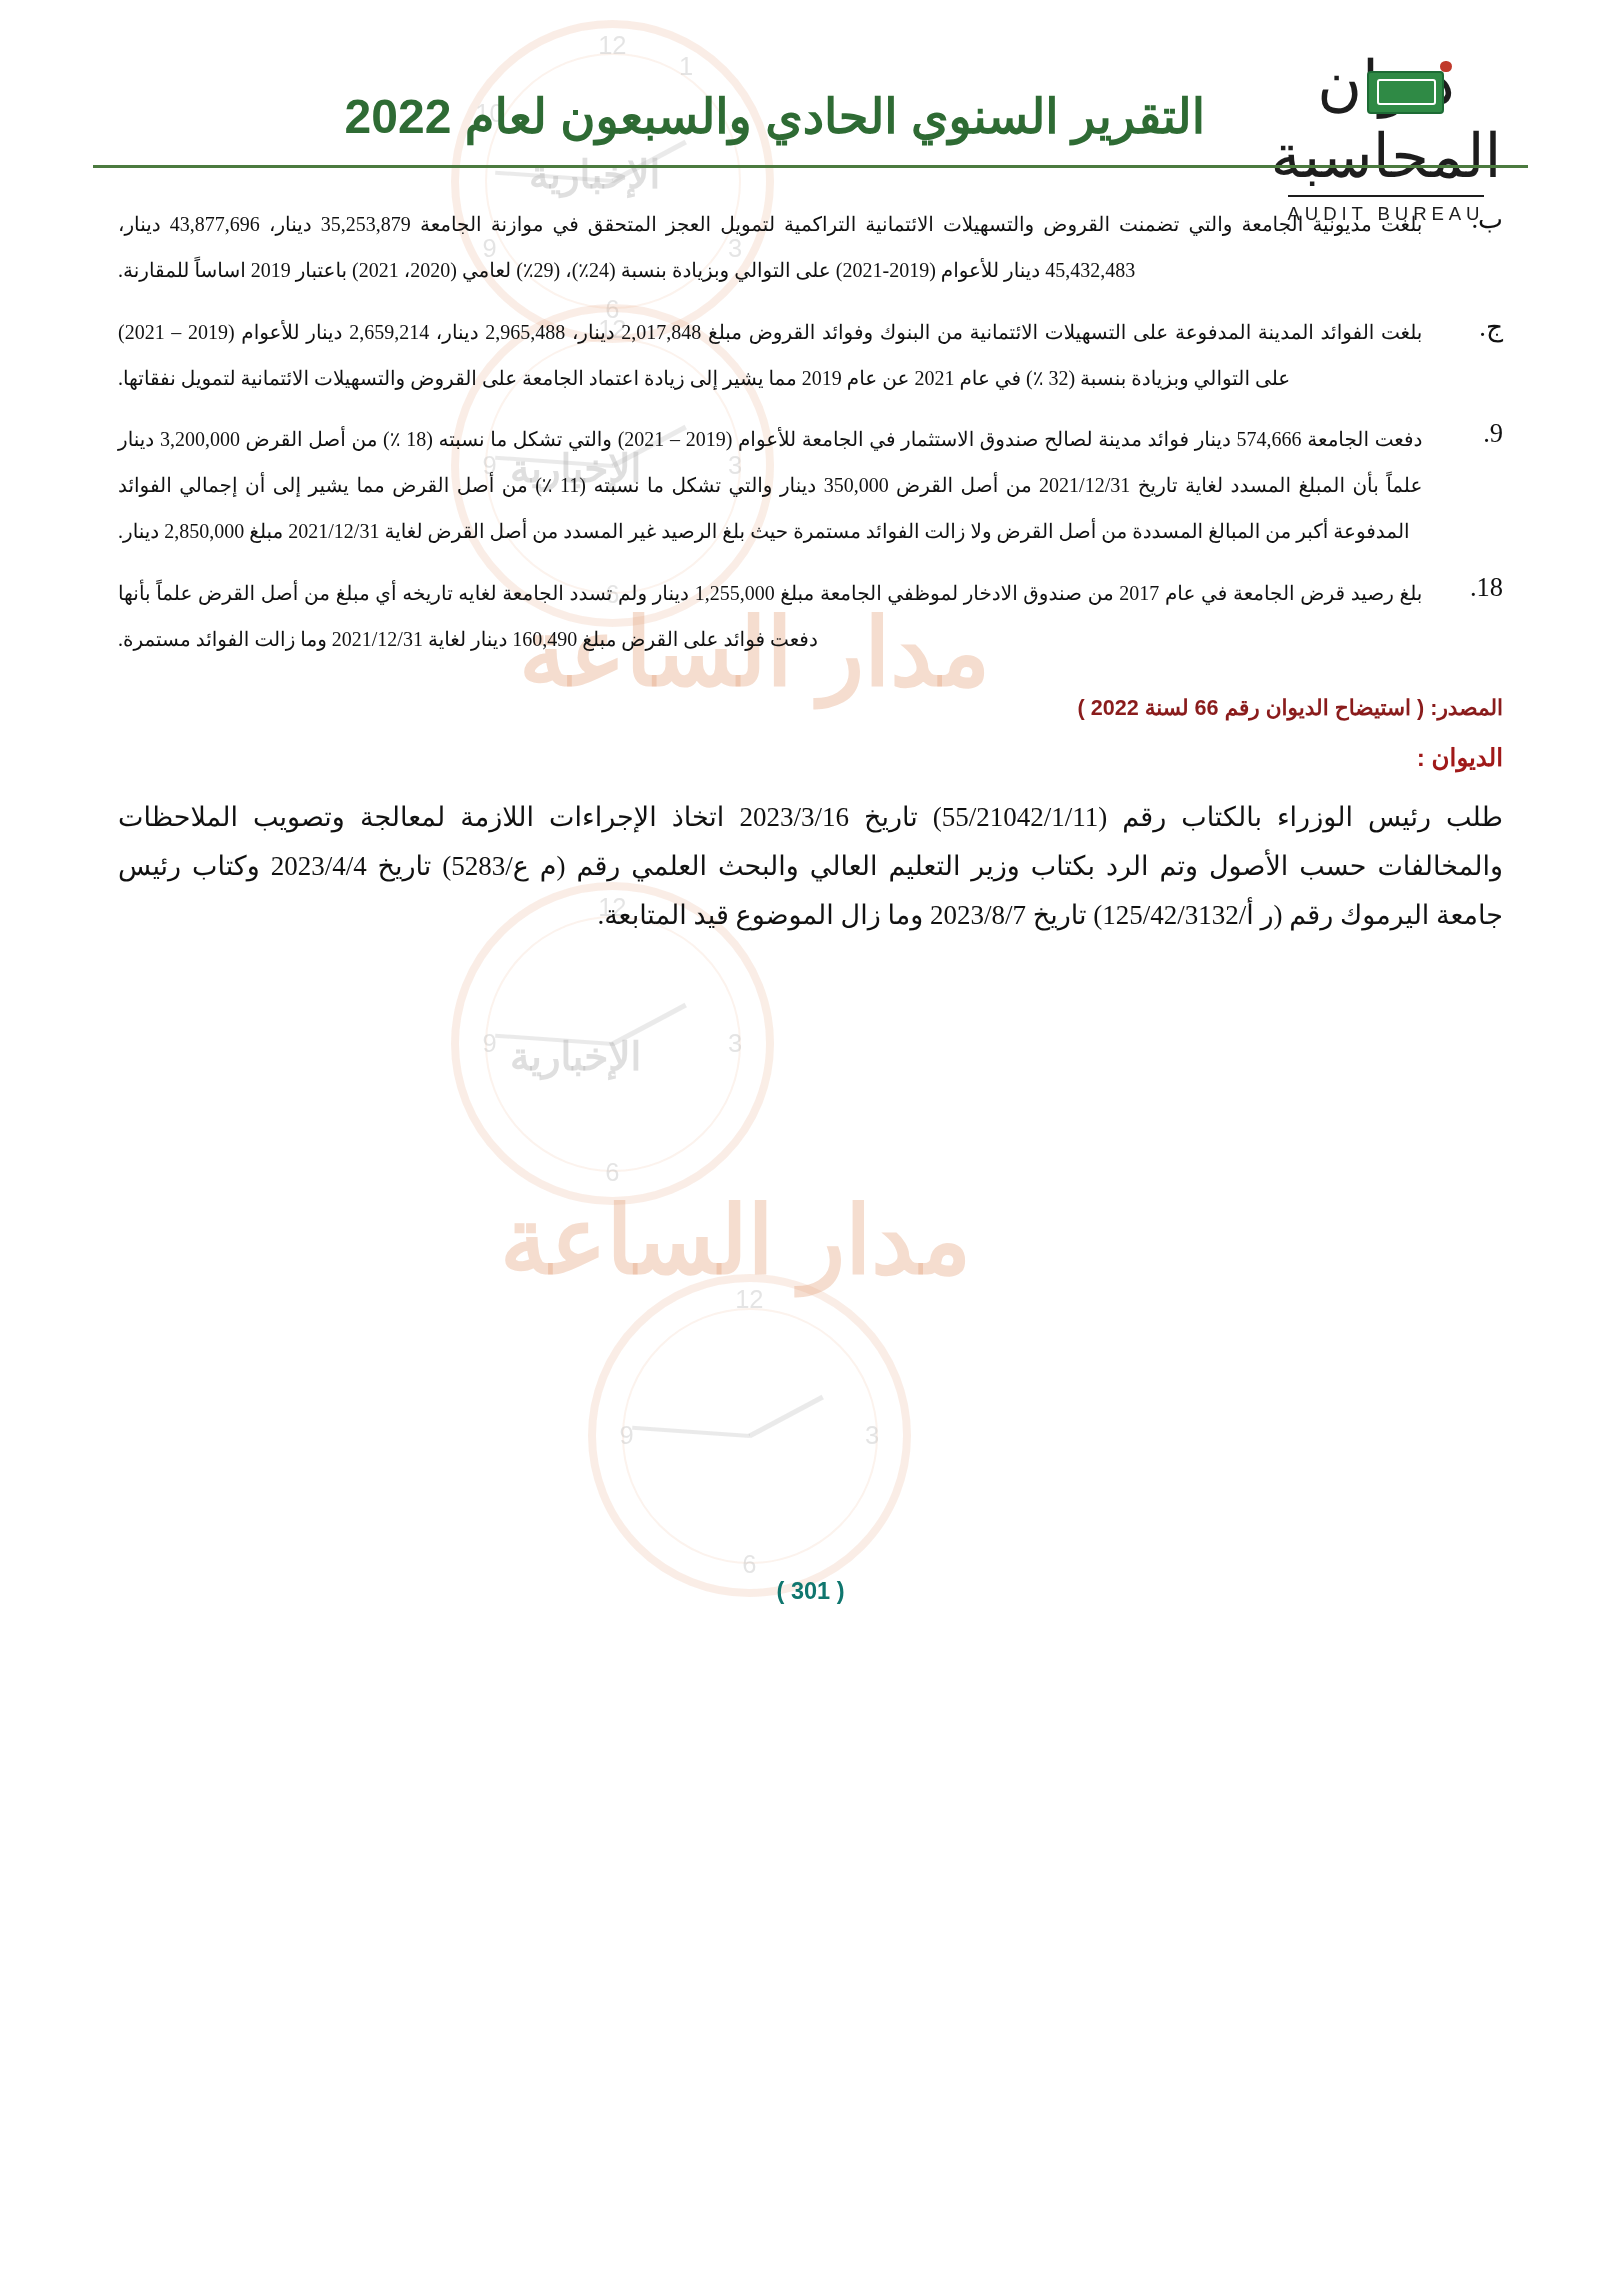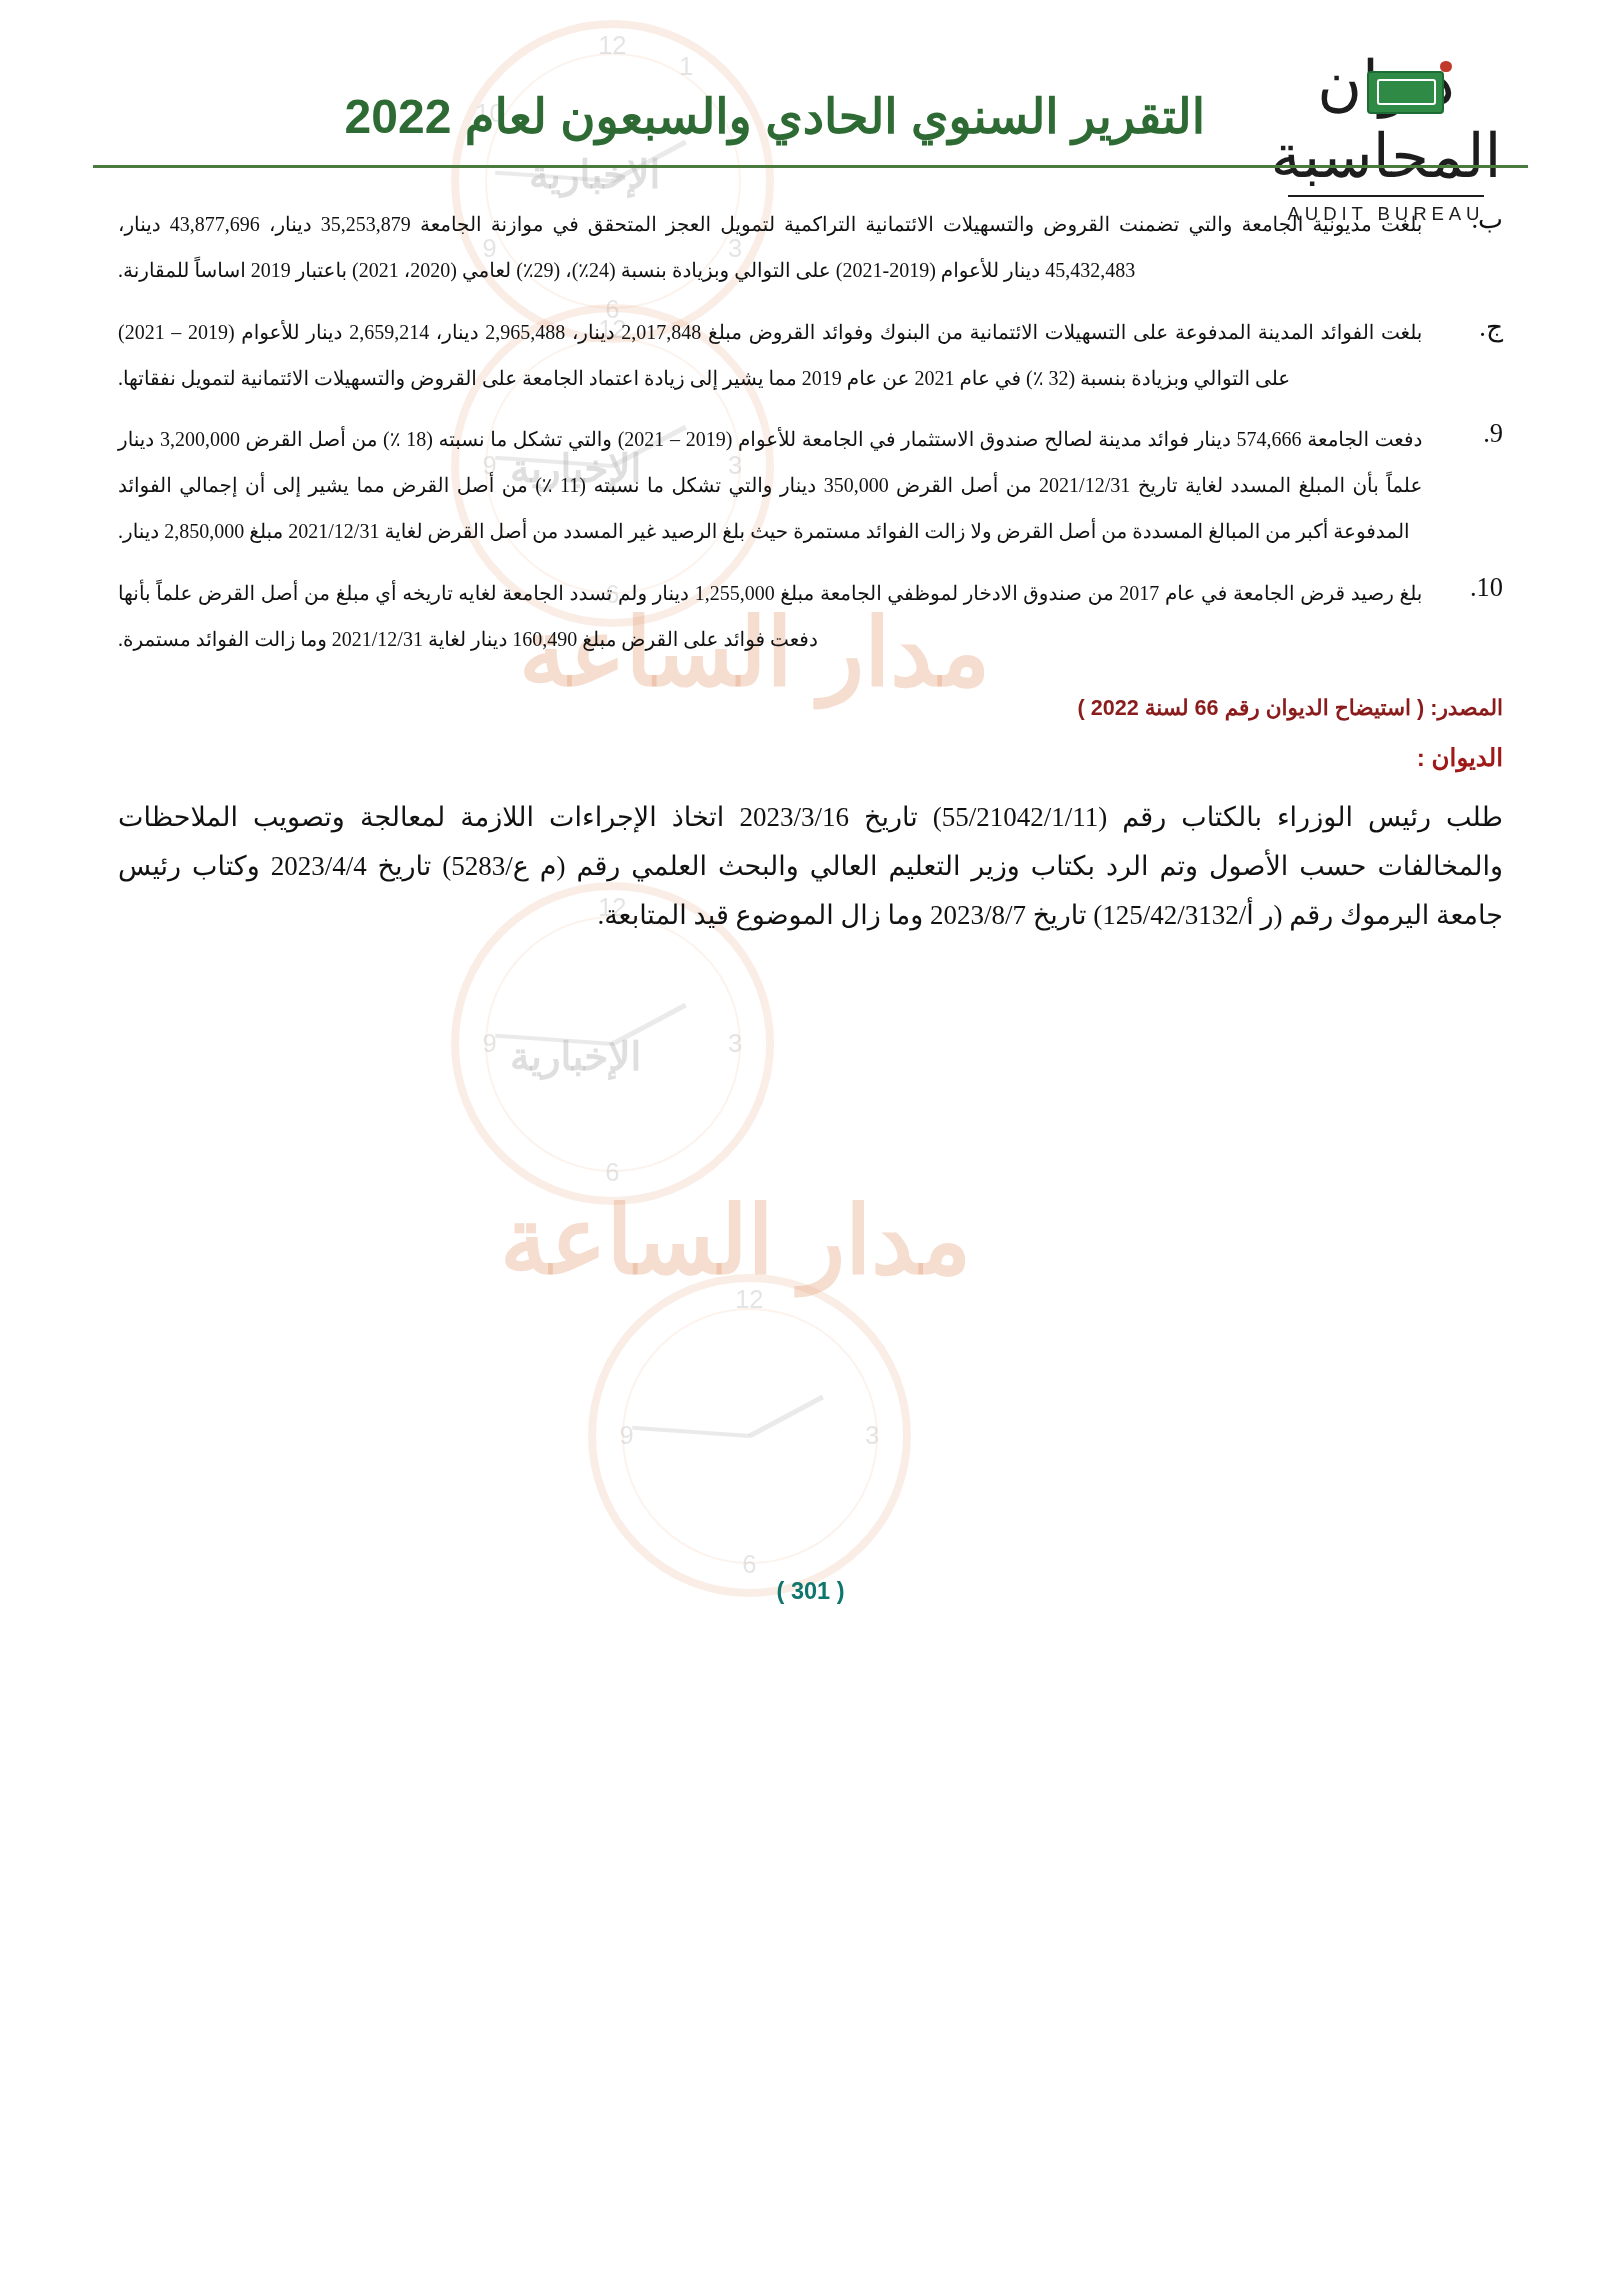--- a/index.html
+++ b/index.html
@@ -345,21 +345,21 @@
       <div class="marker">ج.</div>
       <div class="ptext">بلغت الفوائد المدينة المدفوعة على التسهيلات الائتمانية من البنوك وفوائد القروض مبلغ 2,017,848 دينار، 2,965,488 دينار، 2,659,214 دينار للأعوام (2019 – 2021) على التوالي وبزيادة بنسبة (32 ٪) في عام 2021 عن عام 2019 مما يشير إلى زيادة اعتماد الجامعة على القروض والتسهيلات الائتمانية لتمويل نفقاتها.</div>
     </div>
 
     <div class="para">
       <div class="marker num">9.</div>
       <div class="ptext">دفعت الجامعة 574,666 دينار فوائد مدينة لصالح صندوق الاستثمار في الجامعة للأعوام (2019 – 2021) والتي تشكل ما نسبته (18 ٪) من أصل القرض 3,200,000 دينار علماً بأن المبلغ المسدد لغاية تاريخ 2021/12/31 من أصل القرض 350,000 دينار والتي تشكل ما نسبته (11 ٪) من أصل القرض مما يشير إلى أن إجمالي الفوائد المدفوعة أكبر من المبالغ المسددة من أصل القرض ولا زالت الفوائد مستمرة حيث بلغ الرصيد غير المسدد من أصل القرض لغاية 2021/12/31 مبلغ 2,850,000 دينار.</div>
     </div>
 
     <div class="para">
-      <div class="marker num">10.</div>
+      <div class="marker num">18.</div>
       <div class="ptext">بلغ رصيد قرض الجامعة في عام 2017 من صندوق الادخار لموظفي الجامعة مبلغ 1,255,000 دينار ولم تسدد الجامعة لغايه تاريخه أي مبلغ من أصل القرض علماً بأنها دفعت فوائد على القرض مبلغ 160,490 دينار لغاية 2021/12/31 وما زالت الفوائد مستمرة.</div>
     </div>
 
     <div class="source-line">المصدر: ( استيضاح الديوان رقم 66 لسنة 2022 )</div>
 
     <div class="label-head">الديوان :</div>
 
     <div class="body-para">طلب رئيس الوزراء بالكتاب رقم (55/21042/1/11) تاريخ 2023/3/16 اتخاذ الإجراءات اللازمة لمعالجة وتصويب الملاحظات والمخالفات حسب الأصول وتم الرد بكتاب وزير التعليم العالي والبحث العلمي رقم (م ع/5283) تاريخ 2023/4/4 وكتاب رئيس جامعة اليرموك رقم (ر أ/125/42/3132) تاريخ 2023/8/7 وما زال الموضوع قيد المتابعة.</div>
 
   </div>

